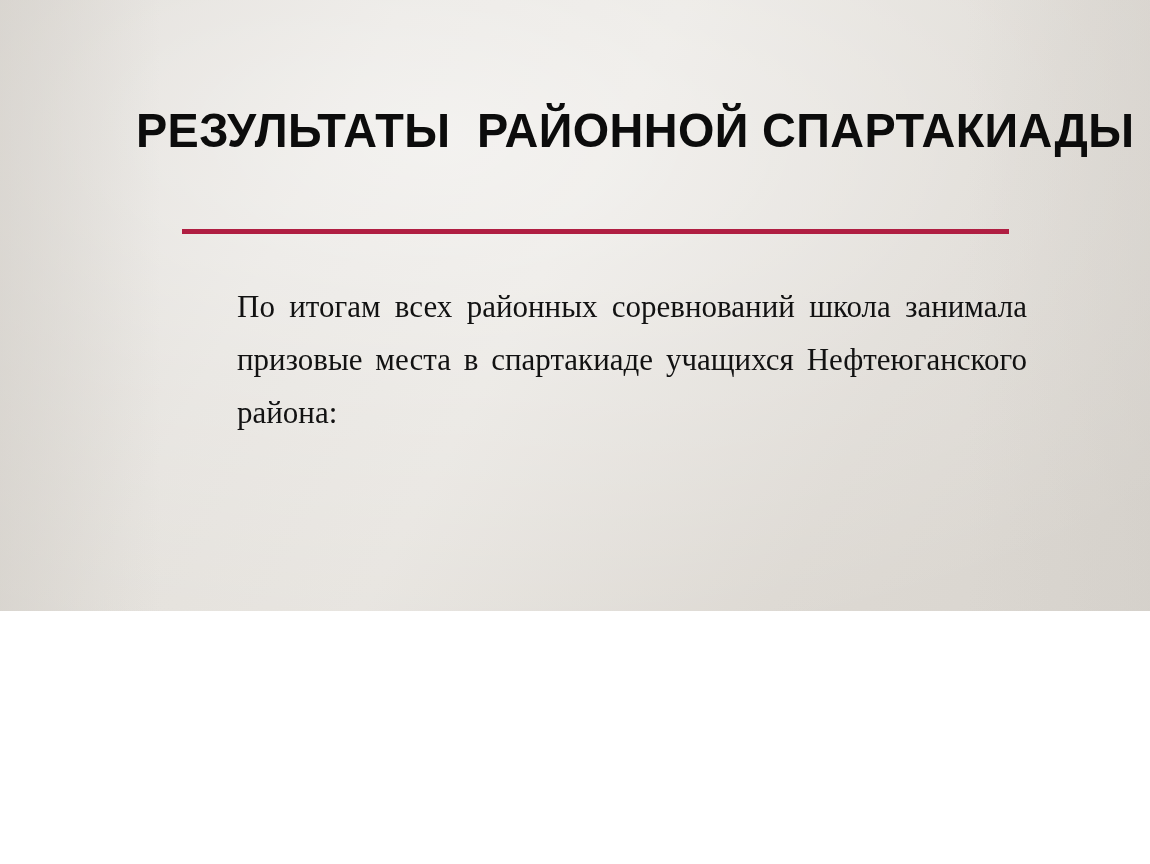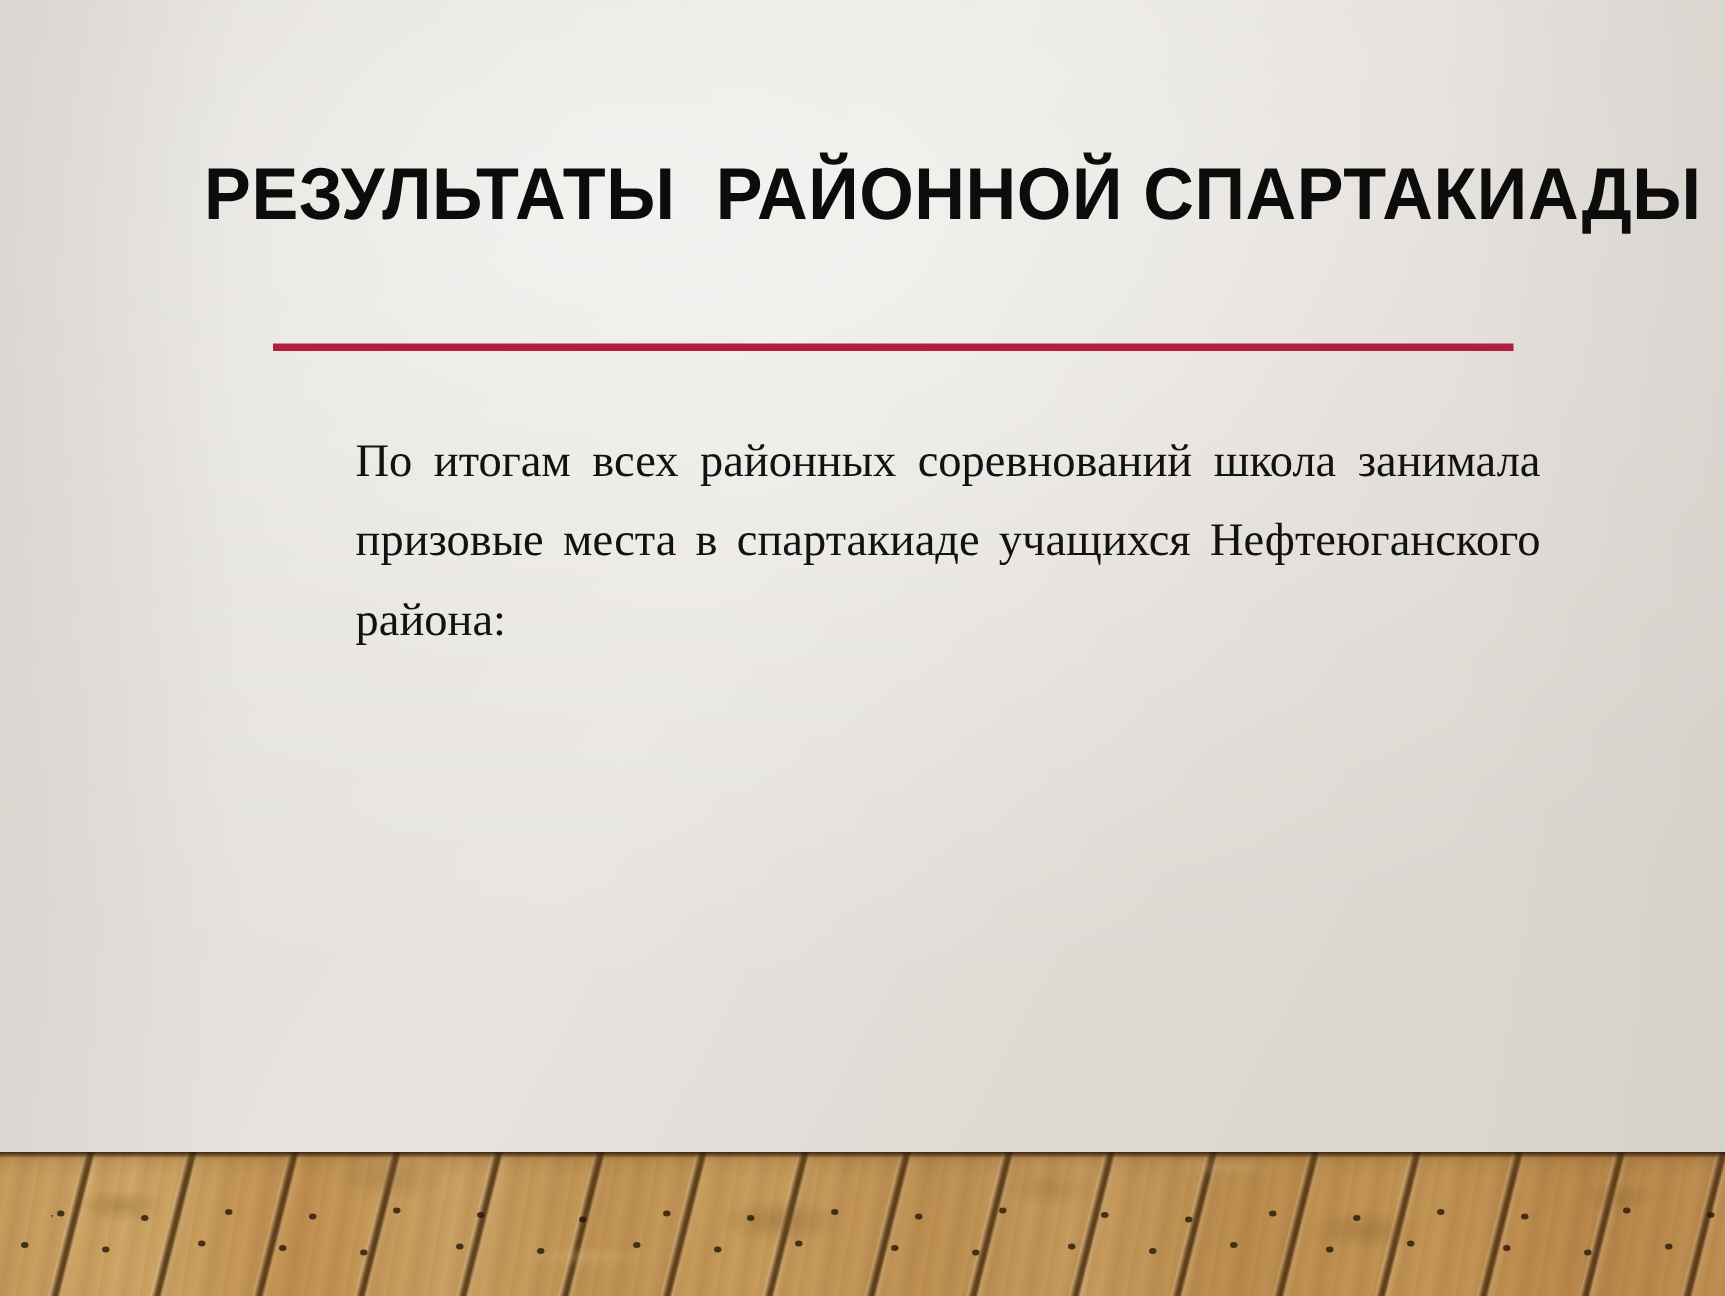--- a/index.html
+++ b/index.html
@@ -8,21 +8,21 @@
     padding: 0;
     background: #ffffff;
   }
   body {
     font-family: "Liberation Sans", sans-serif;
   }
 
   .slide {
     position: relative;
     width: 1150px;
-    height: 864px;
+    height: 611px;
     overflow: hidden;
     background: #dddad5;
   }
 
   
   .wall {
     position: absolute;
     left: 0;
     top: 0;
     width: 1150px;

